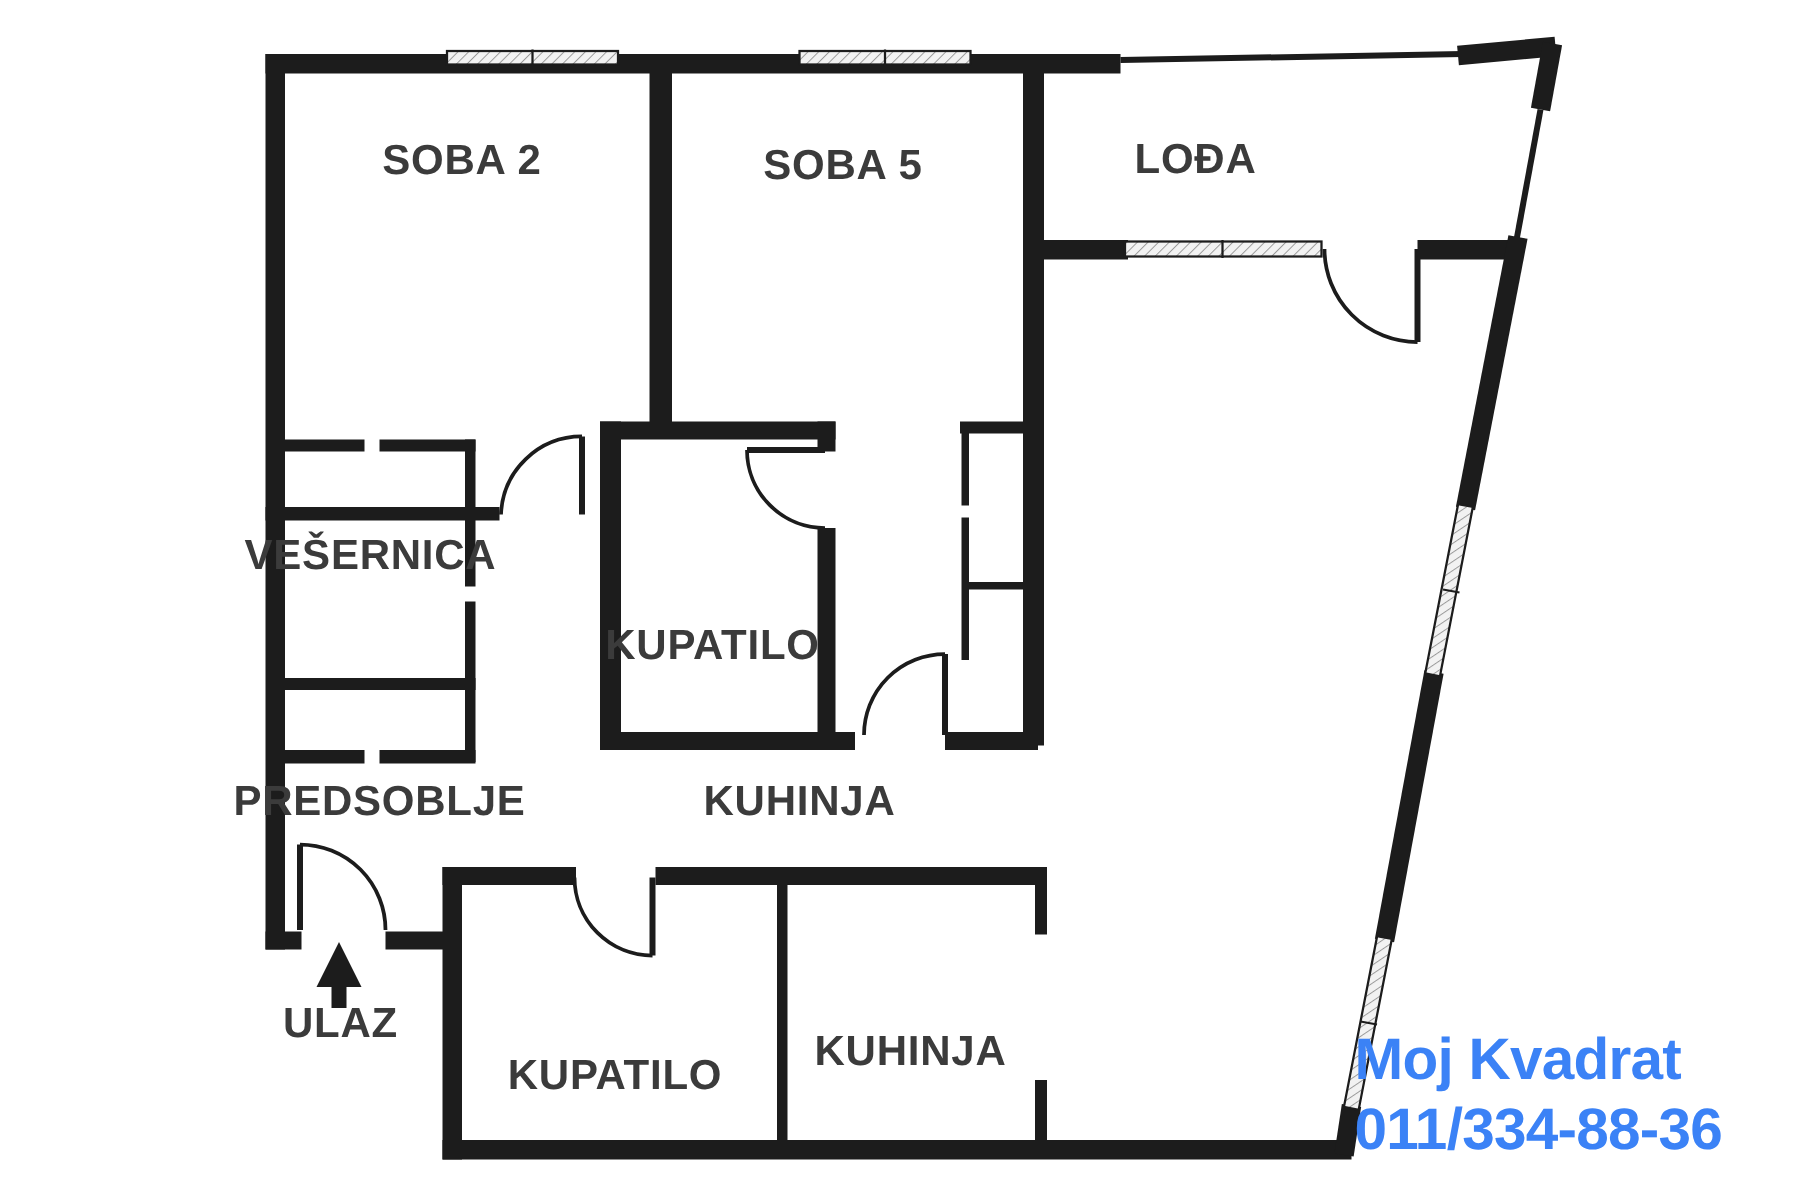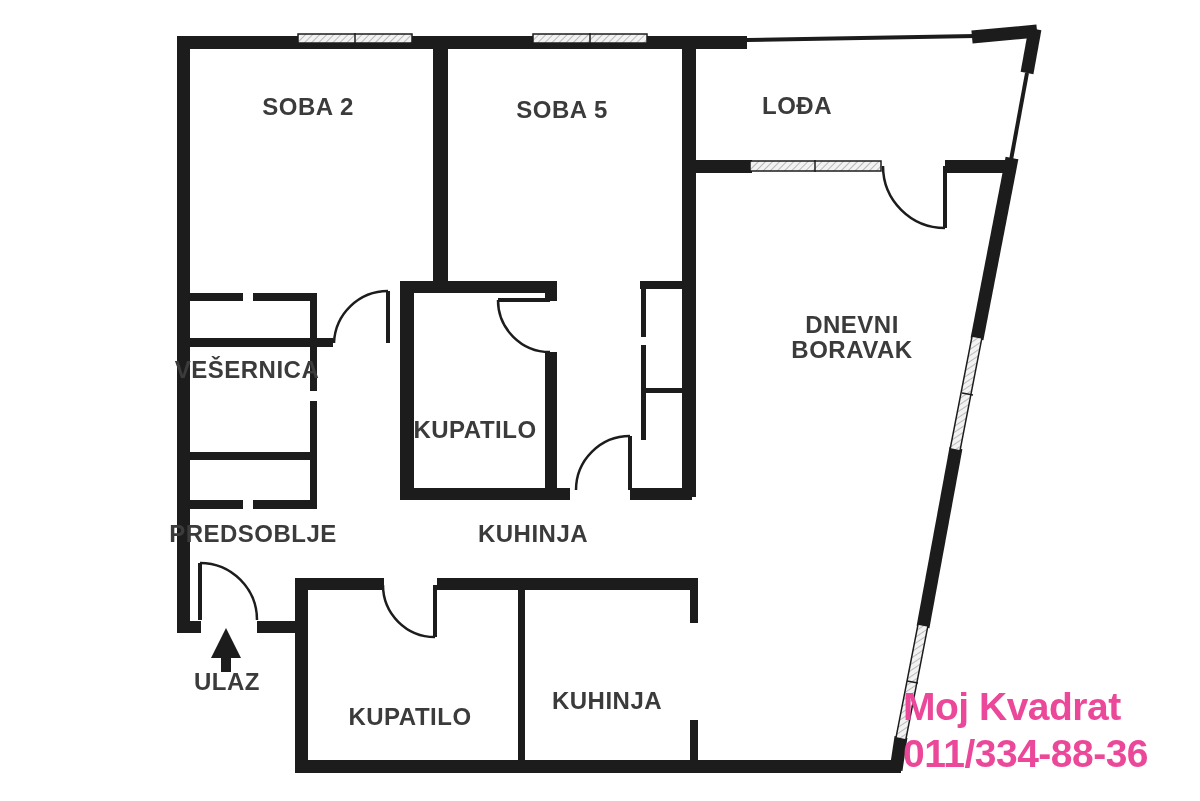--- a/index.html
+++ b/index.html
@@ -3,21 +3,21 @@
 <meta charset="utf-8">
 <style>
   html,body{margin:0;padding:0;background:#ffffff;}
   #stage{
     position:relative;width:1200px;height:801px;background:#ffffff;overflow:hidden;
     font-family:"Liberation Sans", sans-serif;
   }
   #plan-svg{position:absolute;left:0;top:0;}
   .room-label{
     position:absolute;transform:translate(-50%,-50%);
-    font-size:24px;font-weight:600;color:#3b3b3b;letter-spacing:0.5px;
+    font-size:28px;font-weight:600;color:#3b3b3b;letter-spacing:0.5px;
     white-space:nowrap;text-align:center;line-height:1.05;
   }
   .room-label.two-line{white-space:normal;width:140px;}
   #watermark{
     position:absolute;left:903px;top:684px;
     font-size:39px;font-weight:700;color:#f3ee63;line-height:1.2;
     letter-spacing:-0.5px;white-space:nowrap;
   }
 </style>
 </head>
@@ -136,38 +136,34 @@
       <rect x="221" y="656" width="10" height="16"></rect>
     </g>
   </svg>
 
   <div class="room-label" style="left:308px;top:107px">SOBA 2</div>
 
   <div class="room-label" style="left:562px;top:110px">SOBA 5</div>
 
   <div class="room-label" style="left:797px;top:106px">LOĐA</div>
 
-  <div class="room-label two-line" style="left:852px;top:337px">
-    <span>DNEVNI</span><br>
-    <span>BORAVAK</span>
-  </div>
 
   <div class="room-label" style="left:247px;top:370px">VEŠERNICA</div>
 
   <div class="room-label" style="left:475px;top:430px">KUPATILO</div>
 
   <div class="room-label" style="left:533px;top:534px">KUHINJA</div>
 
   <div class="room-label" style="left:253px;top:534px">PREDSOBLJE</div>
 
   <div class="room-label" style="left:227px;top:682px">ULAZ</div>
 
   <div class="room-label" style="left:410px;top:717px">KUPATILO</div>
 
   <div class="room-label" style="left:607px;top:701px">KUHINJA</div>
 
 
-  <div id="watermark" style="color: #ec4899;">
+  <div id="watermark" style="color: #3b82f6;">
     <div>Moj Kvadrat</div>
     <div>011/334-88-36</div>
   </div>
 
 </div>
 
 </body></html>

